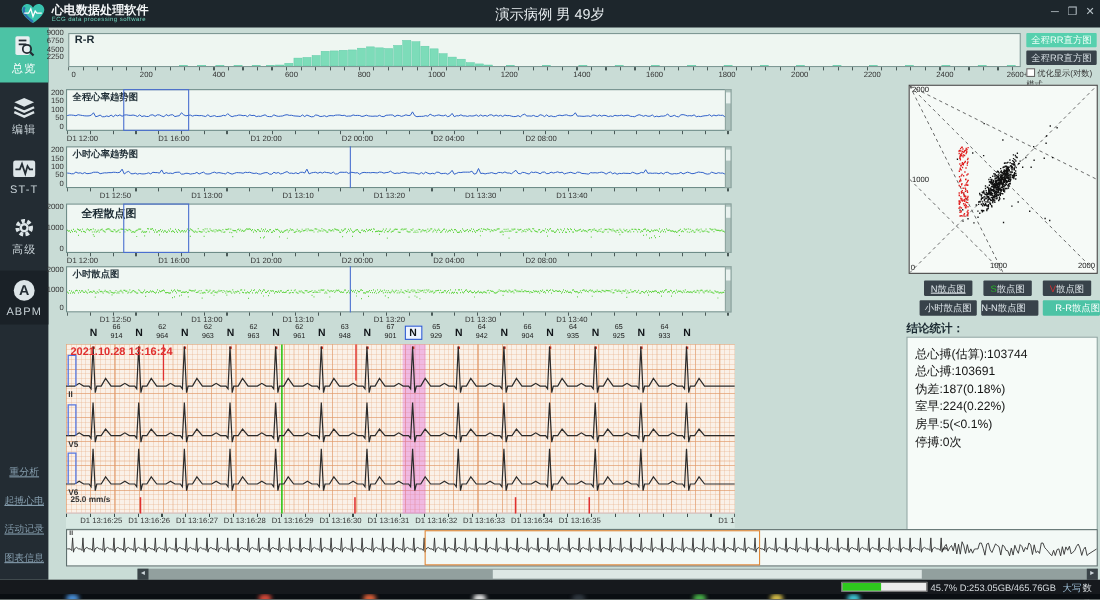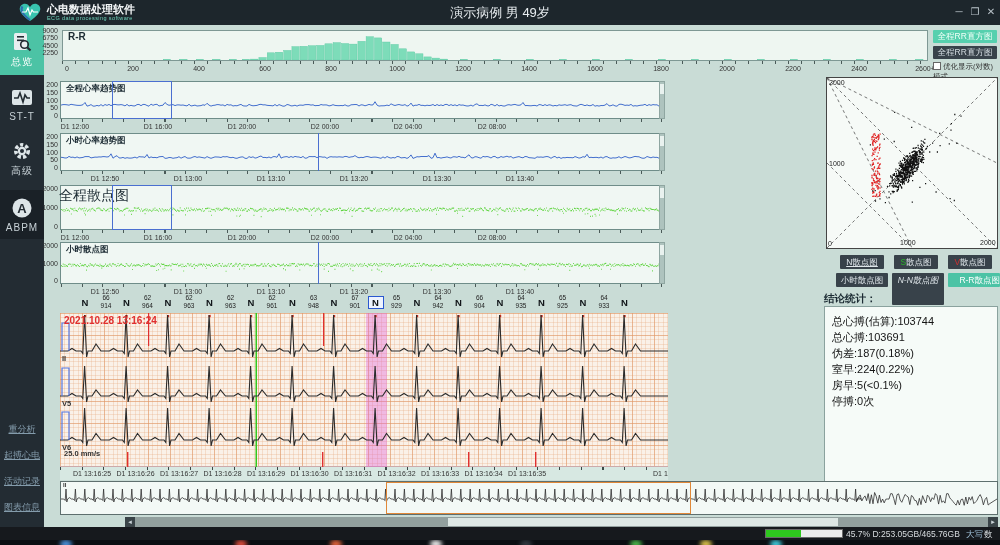--- a/index.html
+++ b/index.html
@@ -94,20 +94,30 @@
         <div style="display: flex; justify-content: center;">
           <svg width="22" height="20" viewBox="0 0 22 20">
             <rect x="3" y="1" width="13" height="17" rx="1.5" fill="#e8eef0"></rect>
             <rect x="6" y="4" width="7" height="1.6" fill="#232c33"></rect>
             <rect x="6" y="7.5" width="7" height="1.6" fill="#232c33"></rect>
             <circle cx="13.5" cy="12.5" r="3.8" fill="none" stroke="#232c33" stroke-width="1.6"></circle>
             <line x1="16.2" y1="15.2" x2="19.5" y2="18.5" stroke="#232c33" stroke-width="2"></line>
           </svg>
         </div>
         <div class="lbl">总览</div>
+      </div>
+      <div class="sb-item" style="margin-bottom: 6px;">
+        <div style="display: flex; justify-content: center;">
+          <svg width="22" height="20" viewBox="0 0 22 20">
+            <path d="M11 1 L20 5 L11 9 L2 5Z" fill="#dde5e8"></path>
+            <path d="M2 9.5 L11 13.5 L20 9.5" fill="none" stroke="#dde5e8" stroke-width="2.2"></path>
+            <path d="M2 14 L11 18 L20 14" fill="none" stroke="#dde5e8" stroke-width="2.2"></path>
+          </svg>
+        </div>
+        <div class="lbl">编辑</div>
       </div>
       <div class="sb-item" style="margin-bottom: 6px;">
         <div style="display: flex; justify-content: center;">
           <svg width="22" height="20" viewBox="0 0 22 20">
             <rect x="1" y="2" width="20" height="15" rx="2" fill="#dde5e8"></rect>
             <polyline points="3,10 7,10 9,5 12,14 14,7 16,10 19,10" fill="none" stroke="#232c33" stroke-width="1.6"></polyline>
           </svg>
         </div>
         <div class="lbl">ST-T</div>
       </div>
@@ -261,21 +271,21 @@
       <div style="position: absolute; left: 413px; top: 175px; width: 48px; text-align: center; font-size: 7px; color: rgb(51, 51, 51);">D1 13:30</div>
       <div style="position: absolute; left: 496px; top: 175px; width: 48px; text-align: center; font-size: 7px; color: rgb(51, 51, 51);">D1 13:40</div>
       <div style="position: absolute; left: 659px; top: 133px; width: 6px; height: 38px; background: rgb(174, 195, 190); border: 1px solid rgb(143, 166, 161);">
         <div style="position: absolute; left: 0px; top: 2px; width: 4px; height: 10px; background: rgb(233, 242, 239);"></div>
       </div>
       <div style="position: absolute; left: 60px; top: 185px; width: 605px; height: 45px; background: rgb(240, 247, 243); border: 1px solid rgb(111, 141, 137);">
         <svg width="603" height="43" viewBox="0 0 603 43">
           <path d="M0.0 23.5h.7M0.9 24.2h.7M1.8 23.8h.7M2.7 25.3h.7M3.6 23.5h.7M4.5 24.6h.7M5.4 22.5h.7M6.3 24.4h.7M7.2 24.0h.7M8.1 25.1h.7M9.0 22.2h.7M9.9 22.7h.7M9.9 28.0h.7M10.8 23.4h.7M11.7 22.9h.7M12.6 24.6h.7M13.5 22.2h.7M14.4 24.3h.7M15.3 24.6h.7M16.2 25.2h.7M17.1 23.1h.7M18.0 22.0h.7M18.9 22.7h.7M19.8 23.7h.7M20.7 22.7h.7M21.6 22.8h.7M22.5 24.9h.7M23.4 22.1h.7M23.4 27.2h.7M24.3 24.8h.7M24.3 28.9h.7M25.2 23.0h.7M26.1 25.1h.7M27.0 24.3h.7M27.9 23.2h.7M28.8 25.0h.7M29.7 23.3h.7M30.6 22.7h.7M31.5 22.3h.7M32.4 23.7h.7M33.3 24.4h.7M34.2 25.0h.7M35.1 22.8h.7M36.0 22.3h.7M36.9 22.0h.7M37.8 22.0h.7M38.7 22.9h.7M39.6 24.1h.7M40.5 24.3h.7M41.4 24.6h.7M42.3 22.7h.7M43.2 23.2h.7M44.1 24.7h.7M45.0 24.6h.7M45.9 23.6h.7M46.8 23.0h.7M47.7 25.2h.7M48.6 22.2h.7M49.5 22.3h.7M50.4 22.5h.7M51.3 22.7h.7M52.2 24.8h.7M53.1 22.6h.7M54.0 23.2h.7M54.9 23.7h.7M55.8 22.4h.7M56.7 22.8h.7M57.6 23.7h.7M58.5 25.3h.7M59.4 24.5h.7M60.3 24.7h.7M61.2 25.3h.7M62.1 24.1h.7M63.0 23.4h.7M63.0 29.0h.7M63.9 23.1h.7M64.8 22.3h.7M65.7 22.2h.7M66.6 22.3h.7M67.5 25.0h.7M68.4 24.2h.7M69.3 25.3h.7M70.2 24.8h.7M70.2 28.4h.7M71.1 25.0h.7M72.0 24.6h.7M72.9 21.9h.7M73.8 22.1h.7M74.7 24.9h.7M75.6 22.3h.7M76.5 22.2h.7M77.4 21.9h.7M78.3 23.5h.7M79.2 25.0h.7M80.1 23.0h.7M81.0 25.1h.7M81.9 24.7h.7M82.8 23.7h.7M83.7 23.9h.7M83.7 27.6h.7M84.6 22.8h.7M85.5 24.6h.7M86.4 23.3h.7M87.3 25.0h.7M88.2 23.9h.7M89.1 24.2h.7M90.0 25.2h.7M90.9 24.8h.7M91.8 23.1h.7M92.7 24.2h.7M93.6 22.1h.7M94.5 24.5h.7M95.4 23.8h.7M96.3 24.3h.7M97.2 25.3h.7M98.1 22.6h.7M99.0 24.1h.7M99.9 25.3h.7M100.8 22.8h.7M101.7 23.7h.7M102.6 25.1h.7M103.5 24.2h.7M104.4 23.6h.7M105.3 24.8h.7M106.2 23.7h.7M107.1 24.8h.7M108.0 23.8h.7M108.9 22.2h.7M109.8 25.2h.7M110.7 23.6h.7M111.6 22.0h.7M111.6 28.9h.7M112.5 22.8h.7M113.4 23.4h.7M114.3 24.4h.7M115.2 25.2h.7M116.1 24.1h.7M117.0 24.9h.7M117.9 25.1h.7M118.8 21.9h.7M119.7 24.3h.7M120.6 24.5h.7M121.5 25.0h.7M122.4 24.8h.7M123.3 22.7h.7M124.2 24.0h.7M124.2 28.9h.7M125.1 22.1h.7M126.0 25.3h.7M126.9 22.1h.7M127.8 24.2h.7M128.7 24.6h.7M129.6 22.1h.7M130.5 23.5h.7M131.4 24.0h.7M132.3 24.1h.7M133.2 23.1h.7M134.1 24.7h.7M135.0 22.8h.7M135.9 23.9h.7M136.8 23.8h.7M137.7 23.0h.7M138.6 23.4h.7M139.5 23.8h.7M140.4 24.9h.7M141.3 22.7h.7M142.2 25.2h.7M143.1 24.8h.7M144.0 22.6h.7M144.9 22.7h.7M145.8 22.4h.7M146.7 22.1h.7M147.6 25.2h.7M148.5 22.3h.7M149.4 25.4h.7M150.3 23.3h.7M150.3 29.2h.7M151.2 23.7h.7M152.1 23.6h.7M153.0 23.7h.7M153.9 25.1h.7M154.8 22.7h.7M155.7 22.3h.7M156.6 23.6h.7M157.5 22.4h.7M158.4 24.2h.7M159.3 23.4h.7M160.2 24.4h.7M161.1 23.9h.7M162.0 23.0h.7M162.9 22.0h.7M163.8 22.3h.7M164.7 22.2h.7M165.6 22.0h.7M166.5 22.6h.7M167.4 23.6h.7M168.3 22.7h.7M169.2 25.0h.7M170.1 23.1h.7M171.0 23.6h.7M171.9 24.6h.7M172.8 22.8h.7M173.7 23.0h.7M174.6 24.1h.7M175.5 24.4h.7M175.5 30.0h.7M176.4 22.1h.7M177.3 24.2h.7M178.2 22.7h.7M178.2 30.3h.7M179.1 24.1h.7M179.1 29.3h.7M180.0 22.2h.7M180.9 24.6h.7M181.8 23.6h.7M182.7 24.5h.7M183.6 22.9h.7M184.5 22.8h.7M185.4 25.2h.7M186.3 25.1h.7M187.2 23.6h.7M188.1 24.3h.7M189.0 22.4h.7M189.9 22.7h.7M190.8 22.5h.7M191.7 23.3h.7M192.6 24.1h.7M192.6 29.4h.7M193.5 25.3h.7M194.4 24.1h.7M195.3 25.3h.7M196.2 25.1h.7M197.1 24.2h.7M198.0 23.6h.7M198.9 23.1h.7M199.8 22.9h.7M199.8 30.6h.7M200.7 25.1h.7M201.6 23.7h.7M202.5 22.0h.7M203.4 23.2h.7M204.3 22.7h.7M205.2 23.3h.7M206.1 25.2h.7M207.0 25.0h.7M207.9 24.4h.7M208.8 22.5h.7M209.7 24.2h.7M210.6 23.6h.7M211.5 25.1h.7M212.4 24.4h.7M213.3 22.4h.7M214.2 23.9h.7M215.1 23.6h.7M216.0 23.5h.7M216.9 22.2h.7M217.8 24.0h.7M218.7 22.0h.7M219.6 23.1h.7M220.5 23.6h.7M221.4 22.9h.7M222.3 23.6h.7M223.2 23.3h.7M224.1 24.9h.7M225.0 22.1h.7M225.9 22.1h.7M226.8 22.4h.7M227.7 24.7h.7M228.6 23.2h.7M229.5 24.0h.7M230.4 23.8h.7M231.3 21.9h.7M232.2 24.1h.7M233.1 22.7h.7M234.0 23.3h.7M234.9 23.8h.7M235.8 25.1h.7M236.7 25.0h.7M237.6 22.9h.7M238.5 22.9h.7M239.4 23.9h.7M240.3 23.7h.7M241.2 22.7h.7M242.1 24.0h.7M243.0 22.1h.7M243.9 22.6h.7M244.8 22.9h.7M245.7 22.9h.7M246.6 23.5h.7M247.5 25.0h.7M248.4 25.2h.7M249.3 23.0h.7M250.2 24.1h.7M250.2 29.2h.7M251.1 23.4h.7M252.0 22.2h.7M252.9 22.1h.7M253.8 25.4h.7M254.7 24.3h.7M255.6 22.6h.7M256.5 23.8h.7M257.4 22.1h.7M258.3 23.3h.7M259.2 24.8h.7M259.2 28.8h.7M260.1 25.1h.7M261.0 24.3h.7M261.9 23.3h.7M262.8 23.0h.7M263.7 22.7h.7M264.6 24.2h.7M265.5 25.2h.7M266.4 25.4h.7M267.3 23.3h.7M268.2 23.1h.7M269.1 24.2h.7M270.0 23.6h.7M270.9 24.6h.7M271.8 22.5h.7M272.7 24.0h.7M273.6 23.5h.7M274.5 22.7h.7M275.4 23.4h.7M276.3 22.5h.7M277.2 24.5h.7M278.1 22.1h.7M279.0 22.4h.7M279.9 24.6h.7M280.8 24.4h.7M281.7 24.4h.7M282.6 23.8h.7M283.5 24.3h.7M283.5 27.0h.7M284.4 24.4h.7M285.3 24.5h.7M286.2 23.8h.7M287.1 22.2h.7M288.0 25.1h.7M288.9 23.5h.7M289.8 22.0h.7M290.7 24.5h.7M290.7 30.4h.7M291.6 24.6h.7M292.5 23.4h.7M293.4 22.3h.7M294.3 25.1h.7M295.2 24.4h.7M296.1 24.1h.7M297.0 22.9h.7M297.9 22.2h.7M298.8 22.5h.7M299.7 22.5h.7M300.6 24.9h.7M301.5 25.2h.7M302.4 25.2h.7M303.3 22.8h.7M304.2 22.1h.7M305.1 23.1h.7M306.0 22.2h.7M306.9 22.4h.7M307.8 22.1h.7M308.7 24.1h.7M309.6 24.7h.7M310.5 24.9h.7M311.4 24.8h.7M312.3 22.8h.7M313.2 23.4h.7M314.1 22.0h.7M315.0 25.2h.7M315.9 24.0h.7M316.8 25.3h.7M317.7 23.3h.7M318.6 25.1h.7M319.5 22.5h.7M320.4 22.8h.7M321.3 24.8h.7M322.2 23.8h.7M323.1 22.7h.7M324.0 23.7h.7M324.9 23.8h.7M325.8 23.5h.7M326.7 25.0h.7M327.6 22.2h.7M328.5 24.3h.7M329.4 23.5h.7M330.3 22.1h.7M331.2 22.1h.7M332.1 24.9h.7M333.0 23.8h.7M333.9 22.4h.7M334.8 23.4h.7M335.7 25.0h.7M336.6 23.4h.7M337.5 22.3h.7M338.4 23.4h.7M339.3 25.2h.7M340.2 24.7h.7M341.1 23.6h.7M342.0 22.6h.7M342.9 22.3h.7M343.8 24.7h.7M344.7 23.2h.7M345.6 24.9h.7M346.5 24.1h.7M347.4 23.4h.7M348.3 23.8h.7M349.2 22.6h.7M350.1 23.3h.7M351.0 25.3h.7M351.9 22.7h.7M352.8 22.7h.7M353.7 23.8h.7M354.6 25.3h.7M355.5 25.2h.7M356.4 25.0h.7M357.3 23.6h.7M358.2 25.0h.7M359.1 22.1h.7M360.0 23.3h.7M360.9 24.3h.7M361.8 23.9h.7M362.7 23.3h.7M363.6 22.7h.7M364.5 24.6h.7M365.4 23.3h.7M366.3 23.6h.7M367.2 22.1h.7M368.1 24.6h.7M369.0 22.5h.7M369.9 24.1h.7M370.8 25.3h.7M371.7 23.6h.7M372.6 23.7h.7M373.5 22.7h.7M374.4 22.4h.7M375.3 24.1h.7M375.3 28.3h.7M376.2 21.9h.7M377.1 24.4h.7M378.0 22.3h.7M378.9 22.4h.7M379.8 22.7h.7M380.7 23.3h.7M381.6 22.1h.7M382.5 22.4h.7M383.4 22.8h.7M384.3 24.5h.7M385.2 23.0h.7M386.1 23.7h.7M387.0 24.0h.7M387.9 22.8h.7M388.8 23.3h.7M389.7 23.3h.7M390.6 22.2h.7M391.5 22.1h.7M392.4 22.1h.7M393.3 25.1h.7M394.2 25.1h.7M395.1 24.2h.7M396.0 25.0h.7M396.0 27.2h.7M396.9 22.6h.7M397.8 24.3h.7M398.7 22.6h.7M399.6 24.3h.7M400.5 22.2h.7M401.4 24.2h.7M401.4 30.4h.7M402.3 24.0h.7M403.2 24.1h.7M404.1 22.2h.7M405.0 23.2h.7M405.9 22.2h.7M406.8 22.3h.7M407.7 25.2h.7M408.6 25.1h.7M409.5 22.6h.7M410.4 23.4h.7M411.3 22.8h.7M412.2 22.6h.7M413.1 24.9h.7M414.0 23.6h.7M414.9 24.3h.7M415.8 22.7h.7M416.7 24.5h.7M417.6 22.5h.7M418.5 23.4h.7M419.4 22.1h.7M420.3 22.6h.7M421.2 23.9h.7M422.1 24.6h.7M423.0 21.9h.7M423.9 22.1h.7M424.8 23.6h.7M425.7 24.4h.7M426.6 24.5h.7M427.5 24.9h.7M428.4 22.9h.7M429.3 22.8h.7M430.2 25.3h.7M431.1 24.6h.7M432.0 23.3h.7M432.9 23.7h.7M433.8 24.0h.7M434.7 22.1h.7M435.6 25.2h.7M436.5 22.7h.7M436.5 28.6h.7M437.4 23.8h.7M438.3 22.4h.7M439.2 21.9h.7M440.1 23.8h.7M441.0 24.2h.7M441.9 24.2h.7M442.8 25.3h.7M443.7 25.1h.7M444.6 23.8h.7M445.5 22.5h.7M446.4 23.1h.7M447.3 25.3h.7M448.2 22.4h.7M449.1 23.1h.7M450.0 25.3h.7M450.9 23.7h.7M451.8 22.1h.7M452.7 25.1h.7M453.6 25.3h.7M454.5 22.0h.7M455.4 22.7h.7M456.3 24.5h.7M457.2 22.0h.7M458.1 22.8h.7M459.0 24.9h.7M459.9 25.0h.7M460.8 22.6h.7M461.7 23.6h.7M462.6 24.0h.7M463.5 23.9h.7M464.4 23.3h.7M465.3 22.9h.7M466.2 22.5h.7M467.1 24.4h.7M468.0 24.0h.7M468.9 23.0h.7M469.8 23.9h.7M470.7 23.7h.7M471.6 24.4h.7M472.5 24.9h.7M473.4 23.4h.7M474.3 22.7h.7M475.2 22.8h.7M476.1 24.6h.7M476.1 29.5h.7M477.0 23.0h.7M477.9 23.1h.7M478.8 22.1h.7M479.7 23.4h.7M480.6 23.5h.7M481.5 24.5h.7M482.4 24.1h.7M483.3 22.8h.7M484.2 24.3h.7M485.1 22.0h.7M486.0 24.7h.7M486.9 25.2h.7M487.8 24.0h.7M488.7 22.6h.7M489.6 22.7h.7M490.5 22.4h.7M491.4 25.1h.7M492.3 22.1h.7M493.2 22.7h.7M494.1 22.7h.7M495.0 23.8h.7M495.9 22.2h.7M496.8 23.6h.7M497.7 24.1h.7M498.6 25.0h.7M499.5 23.5h.7M500.4 23.5h.7M501.3 25.2h.7M502.2 22.2h.7M502.2 27.3h.7M503.1 23.5h.7M504.0 24.7h.7M504.9 25.2h.7M505.8 22.4h.7M506.7 23.7h.7M507.6 23.8h.7M508.5 22.8h.7M509.4 24.8h.7M510.3 24.6h.7M511.2 23.4h.7M512.1 24.9h.7M513.0 22.4h.7M513.9 22.6h.7M514.8 24.5h.7M515.7 22.4h.7M516.6 22.5h.7M517.5 23.1h.7M518.4 24.8h.7M519.3 22.6h.7M520.2 22.7h.7M521.1 25.1h.7M522.0 23.8h.7M522.9 24.3h.7M523.8 22.7h.7M523.8 28.0h.7M524.7 22.3h.7M525.6 22.2h.7M526.5 24.2h.7M526.5 27.6h.7M527.4 23.2h.7M528.3 23.4h.7M529.2 24.6h.7M529.2 30.4h.7M530.1 24.6h.7M531.0 23.2h.7M531.0 30.1h.7M531.9 24.0h.7M532.8 23.9h.7M533.7 23.1h.7M533.7 28.4h.7M534.6 23.4h.7M534.6 30.0h.7M535.5 23.1h.7M536.4 23.3h.7M537.3 24.4h.7M538.2 22.0h.7M538.2 29.0h.7M539.1 25.0h.7M540.0 24.0h.7M540.9 23.1h.7M541.8 24.5h.7M542.7 22.8h.7M543.6 24.7h.7M544.5 22.1h.7M545.4 23.3h.7M546.3 23.5h.7M547.2 23.1h.7M548.1 23.8h.7M549.0 24.1h.7M549.9 23.9h.7M550.8 24.4h.7M551.7 24.8h.7M552.6 24.4h.7M553.5 25.3h.7M554.4 24.9h.7M555.3 23.8h.7M556.2 23.5h.7M556.2 28.1h.7M557.1 22.6h.7M558.0 24.6h.7M558.9 23.8h.7M559.8 24.6h.7M560.7 22.1h.7M561.6 23.1h.7M562.5 22.5h.7M563.4 24.7h.7M564.3 22.0h.7M565.2 25.2h.7M566.1 22.5h.7M567.0 24.5h.7M567.9 23.3h.7M568.8 23.9h.7M569.7 25.3h.7M570.6 24.9h.7M571.5 23.0h.7M572.4 22.2h.7M573.3 23.6h.7M574.2 22.9h.7M575.1 25.0h.7M576.0 22.2h.7M576.9 23.9h.7M577.8 24.5h.7M578.7 24.0h.7M579.6 24.0h.7M580.5 22.3h.7M581.4 24.3h.7M582.3 24.9h.7M583.2 25.0h.7M584.1 21.9h.7M585.0 22.6h.7M585.9 23.2h.7M586.8 22.6h.7M587.7 24.6h.7M588.6 22.3h.7M589.5 22.9h.7M590.4 23.4h.7M591.3 23.5h.7M592.2 23.5h.7M593.1 23.9h.7M594.0 23.6h.7M594.9 22.9h.7M595.8 24.1h.7M596.7 24.3h.7M597.6 25.1h.7M598.5 23.8h.7M599.4 23.2h.7M600.3 22.3h.7M601.2 23.9h.7M602.1 24.7h.7M603.0 24.4h.7" stroke="#3ecc17" stroke-width="1.1" fill="none"></path>
         </svg>
       </div>
-      <div style="position: absolute; left: 59px; top: 187px; font-size: 14px; font-weight: normal; color: rgb(28, 43, 51); z-index: 3;">全程散点图</div>
+      <div style="position: absolute; left: 74px; top: 187px; font-size: 10px; font-weight: bold; color: rgb(28, 43, 51); z-index: 3;">全程散点图</div>
       <div style="position: absolute; left: 22px; top: 185px; width: 36px; text-align: right; font-size: 7px; color: rgb(51, 51, 51);">2000</div>
       <div style="position: absolute; left: 22px; top: 204px; width: 36px; text-align: right; font-size: 7px; color: rgb(51, 51, 51);">1000</div>
       <div style="position: absolute; left: 22px; top: 223px; width: 36px; text-align: right; font-size: 7px; color: rgb(51, 51, 51);">0</div>
       <div style="position: absolute; left: 112px; top: 185px; width: 60px; height: 45px; border: 1px solid rgb(74, 111, 208); z-index: 4;"></div>
       <div style="position: absolute; left: 61px; top: 230px; width: 604px; height: 3px; background-image: repeating-linear-gradient(to right, rgb(74, 90, 88) 0px, rgb(74, 90, 88) 1px, transparent 1px, transparent 20.7px);"></div>
       <div style="position: absolute; left: 51px; top: 234px; width: 48px; text-align: center; font-size: 7px; color: rgb(51, 51, 51);">D1 12:00</div>
       <div style="position: absolute; left: 134px; top: 234px; width: 48px; text-align: center; font-size: 7px; color: rgb(51, 51, 51);">D1 16:00</div>
       <div style="position: absolute; left: 218px; top: 234px; width: 48px; text-align: center; font-size: 7px; color: rgb(51, 51, 51);">D1 20:00</div>
       <div style="position: absolute; left: 301px; top: 234px; width: 48px; text-align: center; font-size: 7px; color: rgb(51, 51, 51);">D2 00:00</div>
       <div style="position: absolute; left: 384px; top: 234px; width: 48px; text-align: center; font-size: 7px; color: rgb(51, 51, 51);">D2 04:00</div>
@@ -441,21 +451,21 @@
       <div style="position: absolute; left: 829px; top: 160px; font-size: 7px; color: rgb(34, 34, 34);">1000</div>
       <div style="position: absolute; left: 828px; top: 240px; font-size: 7px; color: rgb(34, 34, 34);">0</div>
       <div style="position: absolute; left: 900px; top: 239px; font-size: 7px; color: rgb(34, 34, 34);">1000</div>
       <div style="position: absolute; left: 980px; top: 239px; font-size: 7px; color: rgb(34, 34, 34);">2000</div>
     </div>
   <div id="scbtns">
       <div style="position: absolute; left: 840px; top: 255px; width: 44px; height: 14px; background: rgb(56, 66, 74); color: rgb(223, 230, 234); font-size: 8.5px; text-align: center; line-height: 14px; border-radius: 1px; text-decoration: underline;">N散点图</div>
       <div style="position: absolute; left: 894px; top: 255px; width: 44px; height: 14px; background: rgb(56, 66, 74); color: rgb(223, 230, 234); font-size: 8.5px; text-align: center; line-height: 14px; border-radius: 1px;"><span style="color: rgb(40, 180, 40);">S</span>散点图</div>
       <div style="position: absolute; left: 948px; top: 255px; width: 44px; height: 14px; background: rgb(56, 66, 74); color: rgb(223, 230, 234); font-size: 8.5px; text-align: center; line-height: 14px; border-radius: 1px;"><span style="color: rgb(208, 48, 48);">V</span>散点图</div>
       <div style="position: absolute; left: 836px; top: 273px; width: 52px; height: 14px; background: rgb(56, 66, 74); color: rgb(223, 230, 234); font-size: 8.5px; text-align: center; line-height: 14px; border-radius: 1px;">小时散点图</div>
-      <div style="position: absolute; left: 892px; top: 273px; width: 52px; height: 32px; background: rgb(56, 66, 74); color: rgb(223, 230, 234); font-size: 8.5px; text-align: center; line-height: 14px; border-radius: 1px; font-style: italic;">N-N散点图</div>
+      <div style="position: absolute; left: 892px; top: 273px; width: 52px; height: 14px; background: rgb(56, 66, 74); color: rgb(223, 230, 234); font-size: 8.5px; text-align: left; line-height: 14px; border-radius: 1px;">N-N散点图</div>
       <div style="position: absolute; left: 948px; top: 273px; width: 52px; height: 14px; background: rgb(76, 195, 165); color: rgb(255, 255, 255); font-size: 8.5px; text-align: right; line-height: 14px; border-radius: 1px;">R-R散点图</div>
     </div>
   <div id="statshdr">结论统计：</div>
   <div id="statsbox">
       <div style="position: absolute; left: 7px; top: 7px; font-size: 11px; color: rgb(20, 20, 20); white-space: nowrap;">总心搏(估算):103744</div>
       <div style="position: absolute; left: 7px; top: 23px; font-size: 11px; color: rgb(20, 20, 20); white-space: nowrap;">总心搏:103691</div>
       <div style="position: absolute; left: 7px; top: 39px; font-size: 11px; color: rgb(20, 20, 20); white-space: nowrap;">伪差:187(0.18%)</div>
       <div style="position: absolute; left: 7px; top: 55px; font-size: 11px; color: rgb(20, 20, 20); white-space: nowrap;">室早:224(0.22%)</div>
       <div style="position: absolute; left: 7px; top: 71px; font-size: 11px; color: rgb(20, 20, 20); white-space: nowrap;">房早:5(&lt;0.1%)</div>
       <div style="position: absolute; left: 7px; top: 87px; font-size: 11px; color: rgb(20, 20, 20); white-space: nowrap;">停搏:0次</div>

